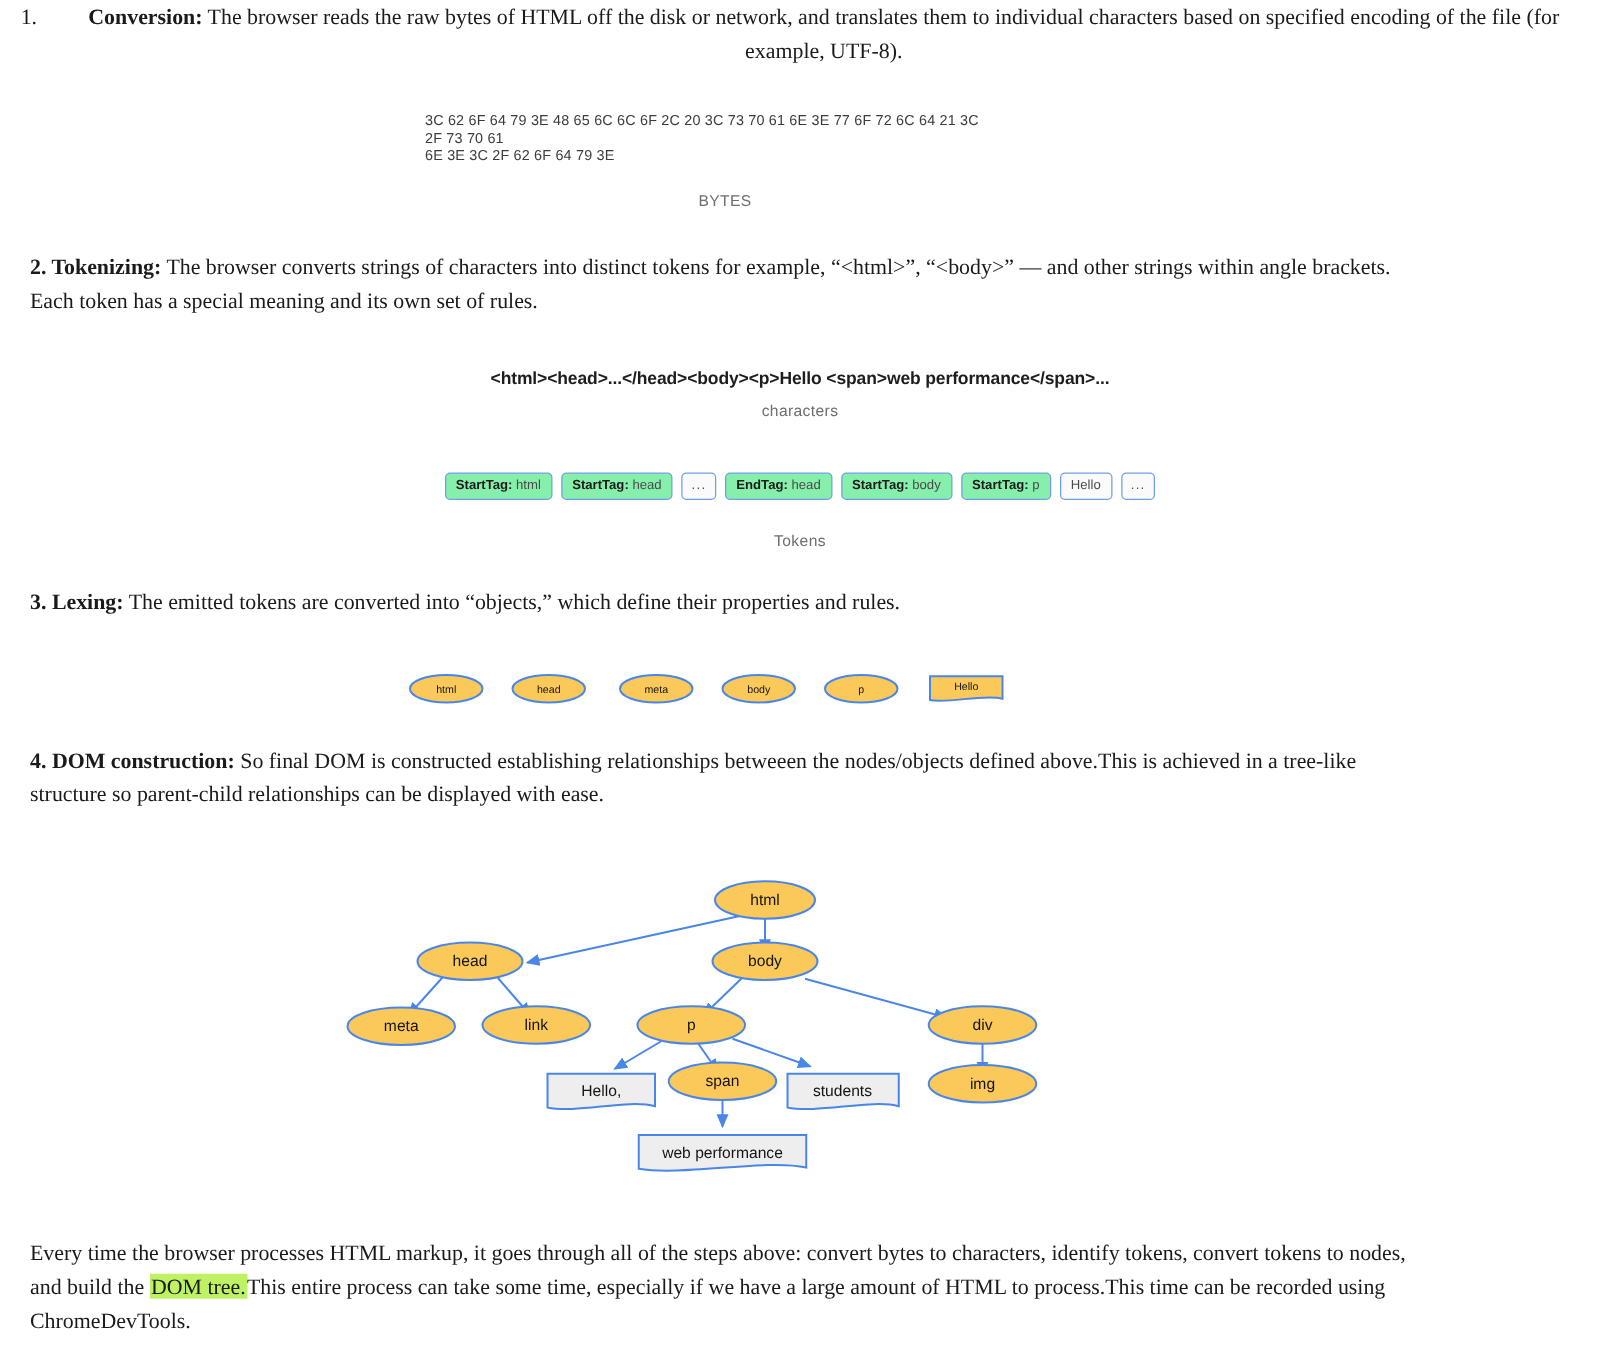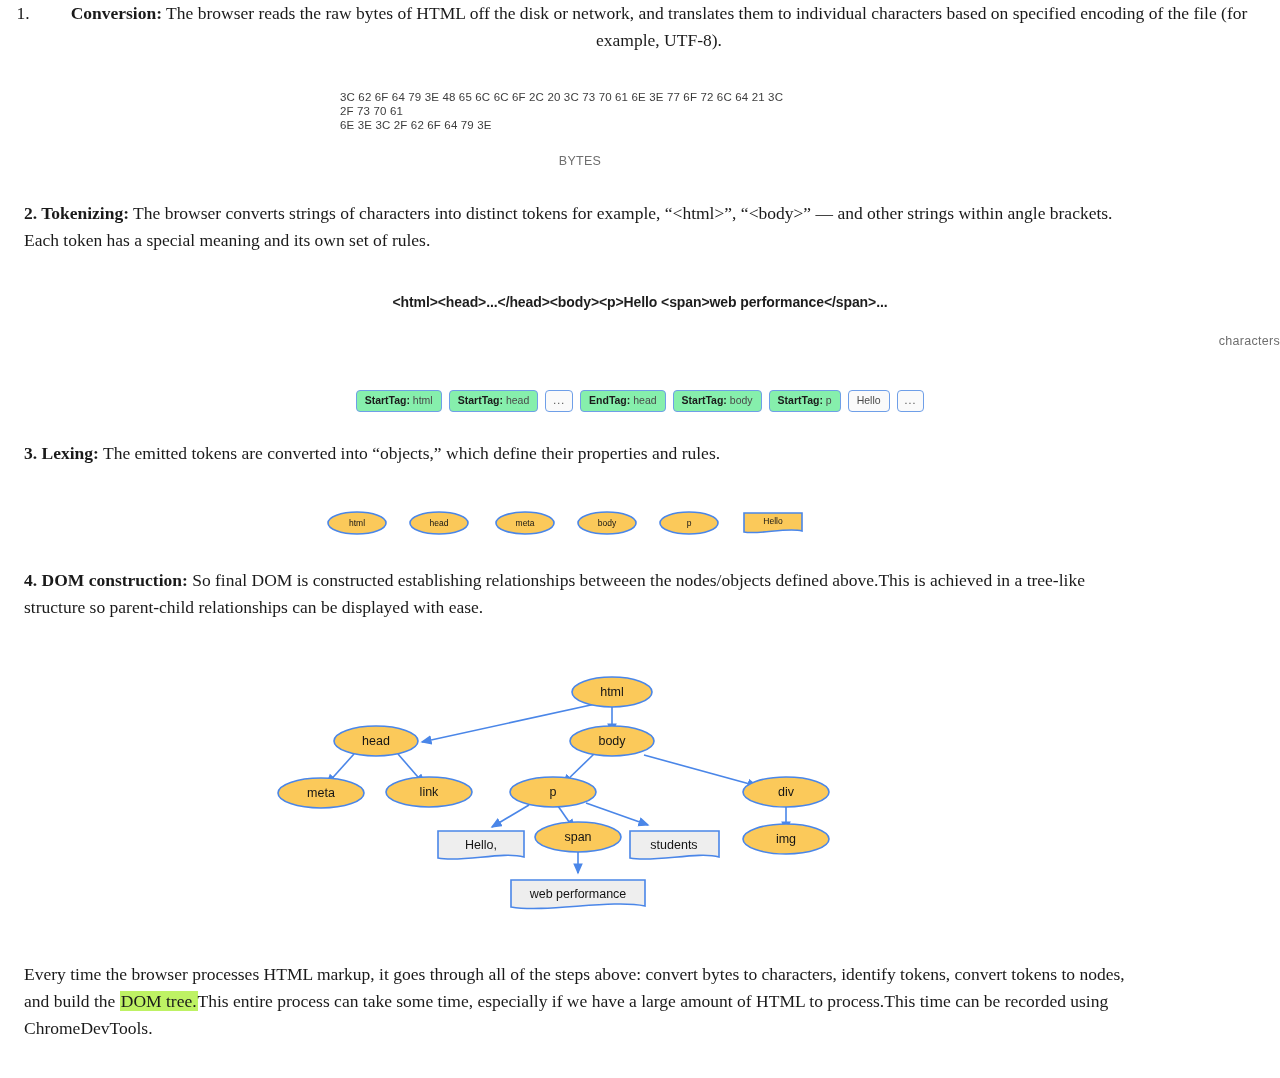--- a/index.html
+++ b/index.html
@@ -74,21 +74,21 @@
   
   .chars-fig { padding-top: 40px; }
   .chars-text {
     text-align: center;
     font-family: "Liberation Sans", "DejaVu Sans", sans-serif;
     font-weight: bold;
     font-size: 14px;
     color: #1d1d1d;
     letter-spacing: -0.1px;
   }
-  .chars-fig .fig-caption { margin-top: 24px; text-align: right; }
+  .chars-fig .fig-caption { margin-top: 12px; }
 
   
   .tokens-fig { padding-top: 42px; }
   .token-row {
     display: flex;
     justify-content: center;
     align-items: stretch;
     gap: 7px;
   }
   .token {
@@ -198,20 +198,21 @@
     <div class="token-row" id="token-row">
         <div class="token"><span class="tk">StartTag: </span><span class="tv">html</span></div>
         <div class="token"><span class="tk">StartTag: </span><span class="tv">head</span></div>
         <div class="token ell"><span class="tv">...</span></div>
         <div class="token"><span class="tk">EndTag: </span><span class="tv">head</span></div>
         <div class="token"><span class="tk">StartTag: </span><span class="tv">body</span></div>
         <div class="token"><span class="tk">StartTag: </span><span class="tv">p</span></div>
         <div class="token plain"><span class="tv">Hello</span></div>
         <div class="token ell"><span class="tv">...</span></div>
       </div>
+    <div class="fig-caption">Tokens</div>
   </div>
 
   <div style="height:28px"></div>
   <p class="step">
     <span class="b">3. Lexing:</span>
     <span>The emitted tokens are converted into “objects,” which define their properties and rules.</span>
   </p>
 
   <div class="figure lex-fig">
     <div style="position:relative;width:1280px;height:40px;">

